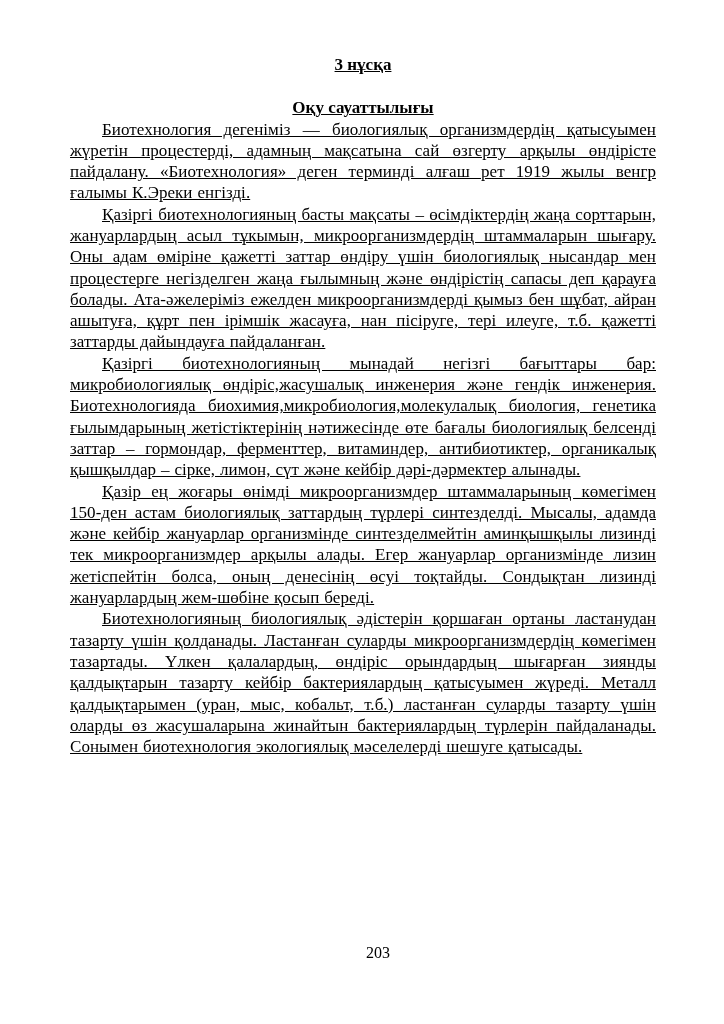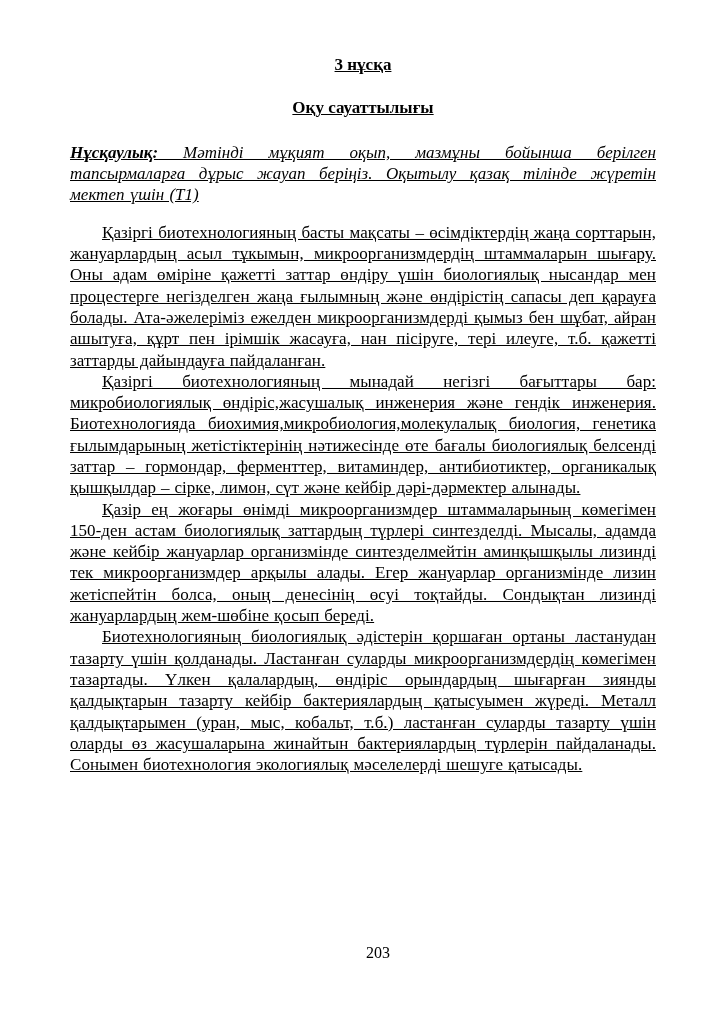--- a/index.html
+++ b/index.html
@@ -69,22 +69,22 @@
 </head>
 <body>
 
 <div class="page">
 
   <div class="title variant">3 нұсқа</div>
 
   <div class="title">Оқу сауаттылығы</div>
 
 
-  <p class="instruction"><b class="instr-label">Нұсқаулық:</b> <span>Мәтінді мұқият оқып, мазмұны бойынша берілген тапсырмаларға дұрыс жауап беріңіз. Оқытылу қазақ тілінде жүретін мектеп үшін (Т1)</span></p>
 
+  <p class="body">Биотехнология дегеніміз — биологиялық организмдердің қатысуымен жүретін процестерді, адамның мақсатына сай өзгерту арқылы өндірісте пайдалану. «Биотехнология» деген терминді алғаш рет 1919 жылы венгр ғалымы К.Эреки енгізді.</p>
 
   <p class="body">Қазіргі биотехнологияның басты мақсаты – өсімдіктердің жаңа сорттарын, жануарлардың асыл тұкымын, микроорганизмдердің штаммаларын шығару. Оны адам өміріне қажетті заттар өндіру үшін биологиялық нысандар мен процестерге негізделген жаңа ғылымның және өндірістің сапасы деп қарауға болады. Ата-әжелеріміз ежелден микроорганизмдерді қымыз бен шұбат, айран ашытуға, құрт пен ірімшік жасауға, нан пісіруге, тері илеуге, т.б. қажетті заттарды дайындауға пайдаланған.</p>
 
   <p class="body">Қазіргі биотехнологияның мынадай негізгі бағыттары бар: микробиологиялық өндіріс,жасушалық инженерия және гендік инженерия. Биотехнологияда биохимия,микробиология,молекулалық биология, генетика ғылымдарының жетістіктерінің нәтижесінде өте бағалы биологиялық белсенді заттар – гормондар, ферменттер, витаминдер, антибиотиктер, органикалық қышқылдар – сірке, лимон, сүт және кейбір дәрі-дәрмектер алынады.</p>
 
   <p class="body">Қазір ең жоғары өнімді микроорганизмдер штаммаларының көмегімен 150-ден астам биологиялық заттардың түрлері синтезделді. Мысалы, адамда және кейбір жануарлар организмінде синтезделмейтін аминқышқылы лизинді тек микроорганизмдер арқылы алады. Егер жануарлар организмінде лизин жетіспейтін болса, оның денесінің өсуі тоқтайды. Сондықтан лизинді жануарлардың жем-шөбіне қосып береді.</p>
 
   <p class="body">Биотехнологияның биологиялық әдістерін қоршаған ортаны ластанудан тазарту үшін қолданады. Ластанған суларды микроорганизмдердің көмегімен тазартады. Үлкен қалалардың, өндіріс орындардың шығарған зиянды қалдықтарын тазарту кейбір бактериялардың қатысуымен жүреді. Металл қалдықтарымен (уран, мыс, кобальт, т.б.) ластанған суларды тазарту үшін оларды өз жасушаларына жинайтын бактериялардың түрлерін пайдаланады. Сонымен биотехнология экологиялық мәселелерді шешуге қатысады.</p>
 
 

